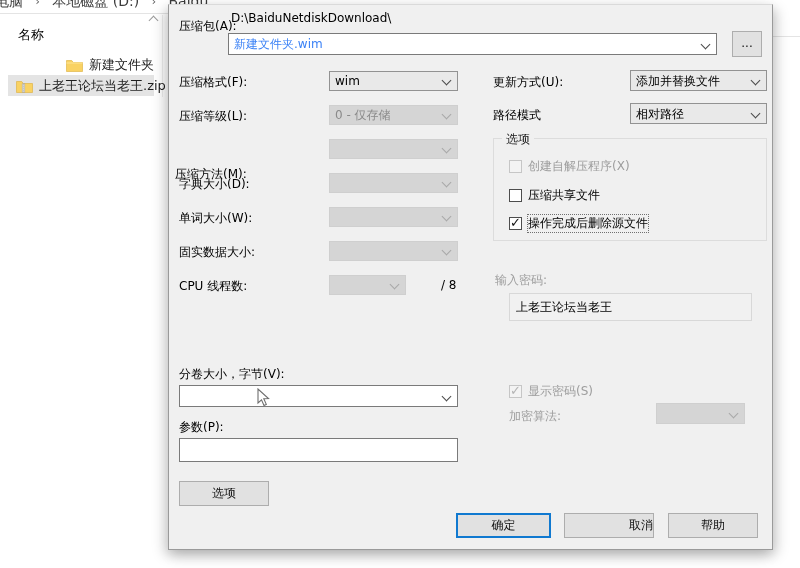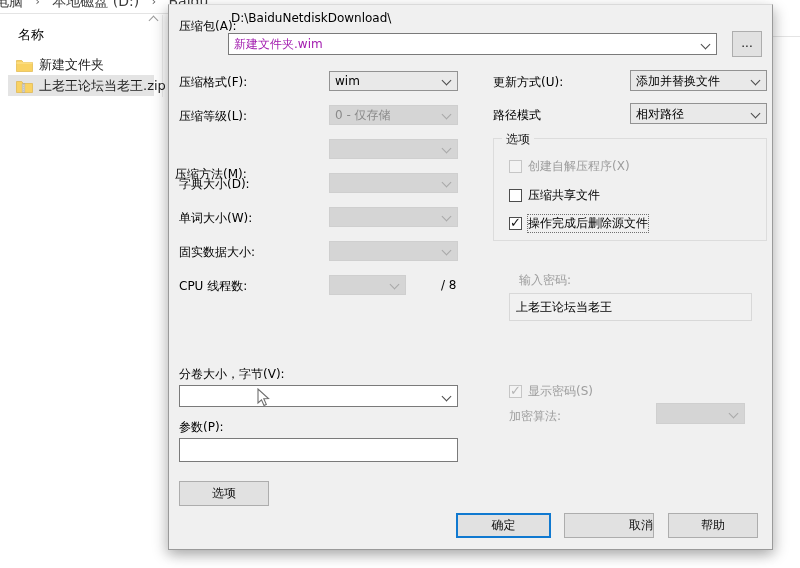--- a/index.html
+++ b/index.html
@@ -23,21 +23,21 @@
 
   
   .dlg{position:absolute;left:168px;top:4px;width:605px;height:546px;background:#f0f0f0;
        border:1px solid #9a9a9a;border-top-color:#dadada;box-sizing:border-box;
        box-shadow:-4px 5px 12px rgba(0,0,0,.18),4px 5px 12px rgba(0,0,0,.18);font-size:12px;color:#000;}
   .lb{position:absolute;font-size:12px;color:#000;white-space:nowrap;}
   .lb.dis{color:#9d9d9d;}
   .combo{position:absolute;box-sizing:border-box;height:20px;font-size:12px;line-height:17px;
          padding:1px 18px 0 5px;white-space:nowrap;overflow:hidden;}
   .combo.en{background:#e9e9e9;border:1px solid #929292;color:#000;}
-  .combo.white{background:#fff;border:1px solid #7a7a7a;color:#a21caf;}
+  .combo.white{background:#fff;border:1px solid #7a7a7a;color:#3b82f6;}
   .combo.dis{background:#d5d5d5;border:1px solid #cfcfcf;color:#8a8a8a;}
   .chev{position:absolute;right:7px;top:5px;width:6px;height:6px;
         border-right:1px solid #4a4a4a;border-bottom:1px solid #4a4a4a;transform:rotate(45deg);}
   .combo.dis .chev{border-color:#a8a8a8;}
   .btn{position:absolute;box-sizing:border-box;height:25px;background:#e1e1e1;border:1px solid #adadad;
        font-size:12px;text-align:center;line-height:22px;color:#111;}
   .btn.default{border:2px solid #1079d0;line-height:20px;}
   .tinput{position:absolute;box-sizing:border-box;background:#fff;border:1px solid #7a7a7a;
           font-size:12px;padding:0 5px;font-family:inherit;}
   .grp{position:absolute;border:1px solid #dcdcdc;box-sizing:border-box;}
@@ -69,21 +69,21 @@
       <span class="sep">›</span>
       <span>Baidu</span>
     </div>
     <div class="hline" style="left:0;top:13px;width:168px;"></div>
     <div class="hline" style="left:773px;top:36px;width:27px;"></div>
     <div class="vline" style="left:162px;top:15px;height:82px;"></div>
 
     <div class="colhdr">名称</div>
     <div class="sorticon"></div>
 
-    <div class="filerow" style="top:54px;">
+    <div class="filerow" style="top:54px;justify-content:flex-end;">
       <svg class="fic" viewBox="0 0 17 14">
         <path d="M0.5 2.5 h5.2 l1.6 2 h9.2 v9 h-16 z" fill="#f9d263" stroke="#dcae39" stroke-width="0.6"></path>
         <path d="M0.5 4.5 h16 v1 h-16 z" fill="#fce69a"></path>
       </svg>
       <span class="fname">新建文件夹</span>
     </div>
 
     <div class="filerow sel" style="top:75px;">
       <svg class="fic" viewBox="0 0 17 14">
         <path d="M0.5 2.5 h5.2 l1.6 2 h9.2 v9 h-16 z" fill="#f9d263" stroke="#dcae39" stroke-width="0.6"></path>
@@ -179,21 +179,21 @@
     </div>
     <div class="cbrow" style="left:340px;top:182px;">
       <span class="cbx"></span>
       <span class="cblabel">压缩共享文件</span>
     </div>
     <div class="cbrow" style="left:340px;top:210px;">
       <span class="cbx checked"></span>
       <span class="cblabel focusrect">操作完成后删除源文件</span>
     </div>
 
-    <div class="lb dis" style="left:350px;top:267px;">输入密码:</div>
+    <div class="lb dis" style="left:326px;top:267px;">输入密码:</div>
     <div class="pwdfield" style="left:340px;top:288px;width:243px;height:28px;">上老王论坛当老王</div>
 
     <div class="cbrow dis" style="left:340px;top:378px;">
       <span class="cbx dis checked"></span>
       <span class="cblabel">显示密码(S)</span>
     </div>
     <div class="lb dis" style="left:340px;top:403px;">加密算法:</div>
     <div class="combo dis" style="left:487px;top:398px;width:89px;height:21px;">
       <span></span>
       <span class="chev" style="top:6px;"></span>

